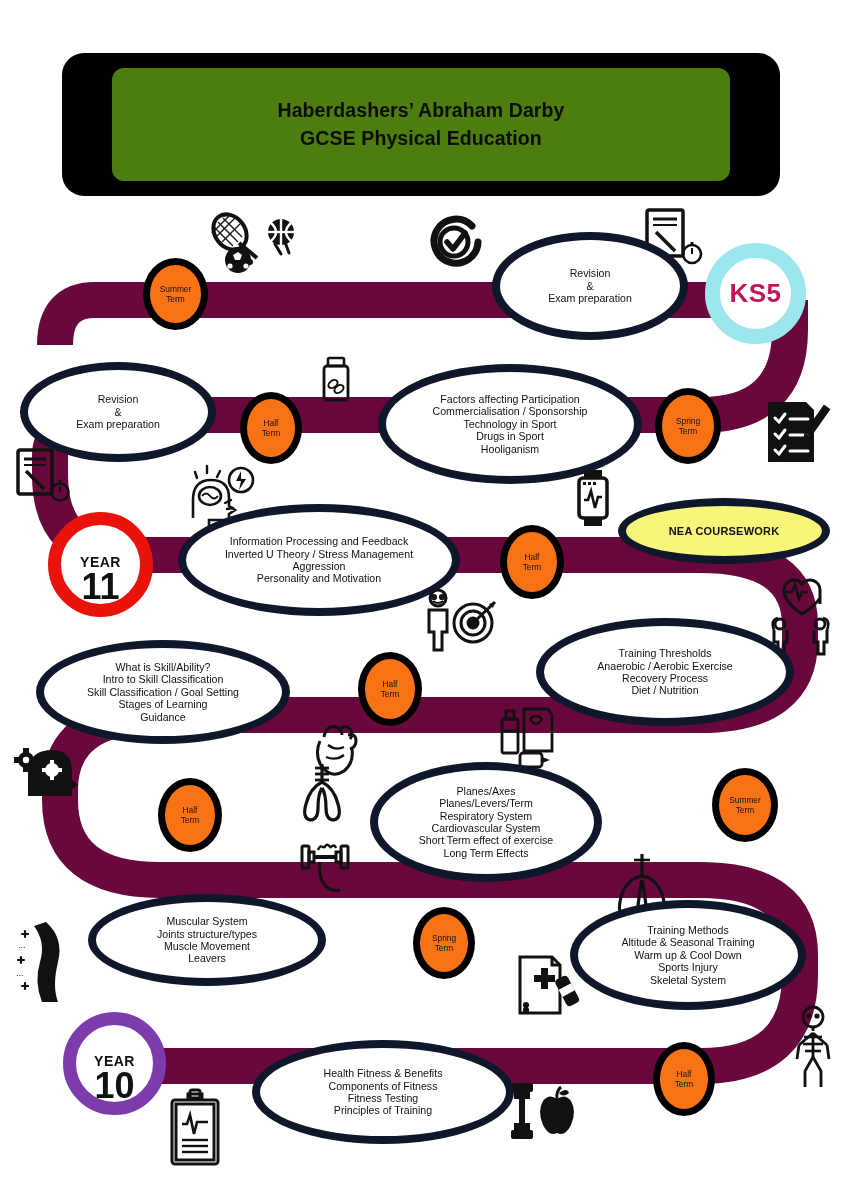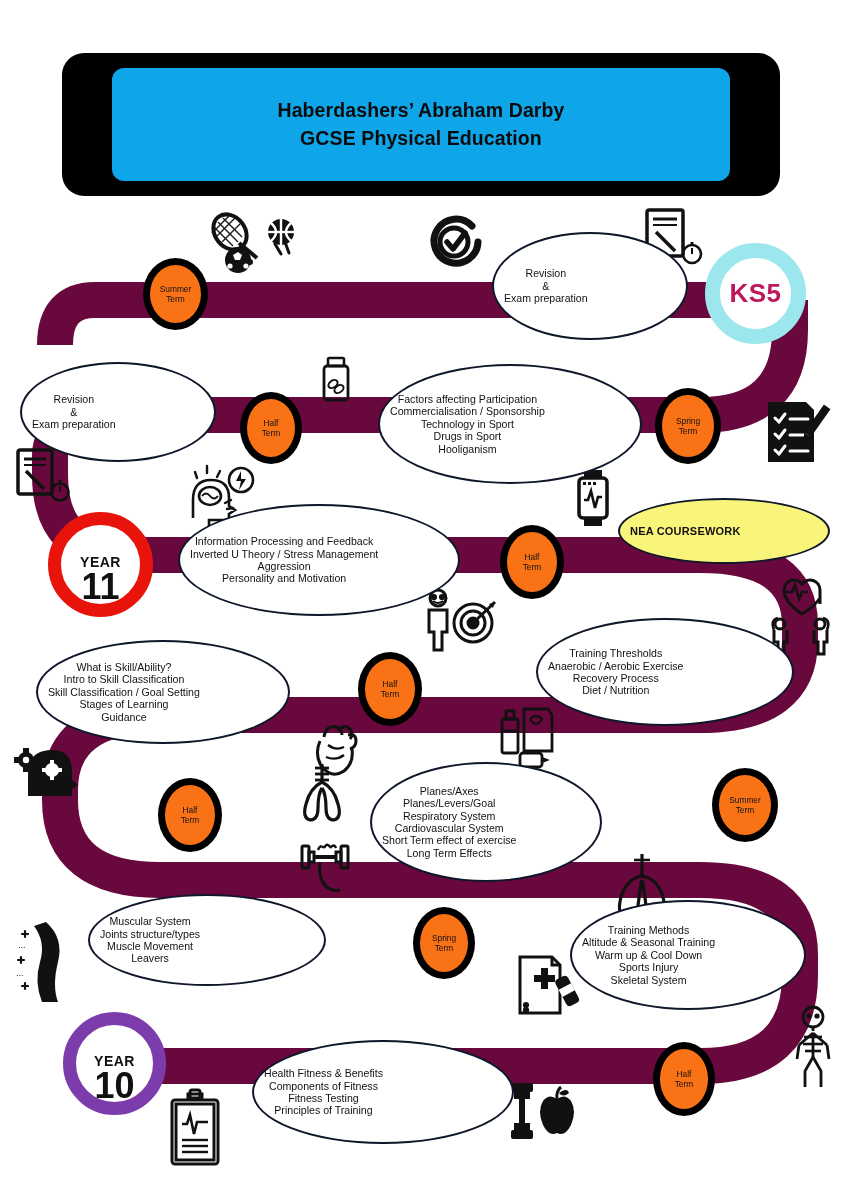--- a/index.html
+++ b/index.html
@@ -13,34 +13,34 @@
   #iconlayer{position:absolute;left:0;top:0;width:841px;height:1190px;z-index:2;}
   #nodelayer{position:absolute;left:0;top:0;width:841px;height:1190px;z-index:3;}
 
   
   .title-banner{
     position:absolute;left:62px;top:53px;width:718px;height:143px;
     background:#000000;border-radius:22px;z-index:4;
   }
   .title-inner{
     position:absolute;left:50px;top:15px;width:618px;height:113px;
-    background:#0ea5e9;border-radius:12px;
+    background:#4d7c0f;border-radius:12px;
     display:flex;flex-direction:column;align-items:center;justify-content:center;
   }
   .title-line{
     font-weight:bold;font-size:19.5px;letter-spacing:.1px;color:#0c0c0c;
     line-height:1.42;text-align:center;white-space:nowrap;
   }
 
   
   .node{
     position:absolute;box-sizing:border-box;
-    border:2px solid #0f172a;border-radius:50%;
+    border:8px solid #0f172a;border-radius:50%;
     background:#ffffff;
-    display:flex;align-items:center;
+    display:flex;align-items:center;justify-content:center;
     text-align:center;
   }
   .node.yellow{background:#f9f47a;}
   .node .lines{
     display:flex;flex-direction:column;align-items:center;justify-content:center;
     line-height:1.17;padding:0 10px;
   }
   .node .ln{font-size:10.6px;white-space:nowrap;color:#111;}
   .node.bold .ln{font-weight:bold;font-size:11px;letter-spacing:.2px;}
 
@@ -482,21 +482,21 @@
     <div class="term" style="left:158px;top:778px;width:64px;height:74px;">
       <div>
         <div class="tl">Half</div>
         <div class="tl">Term</div>
       </div>
     </div>
 
     <div class="node" style="left:370px;top:762px;width:232px;height:120px;">
       <div class="lines">
         <div class="ln">Planes/Axes</div>
-        <div class="ln">Planes/Levers/Goal</div>
+        <div class="ln">Planes/Levers/Term</div>
         <div class="ln">Respiratory System</div>
         <div class="ln">Cardiovascular System</div>
         <div class="ln">Short Term effect of exercise</div>
         <div class="ln">Long Term Effects</div>
       </div>
     </div>
 
     <div class="term" style="left:712px;top:768px;width:66px;height:74px;">
       <div>
         <div class="tl">Summer</div>

